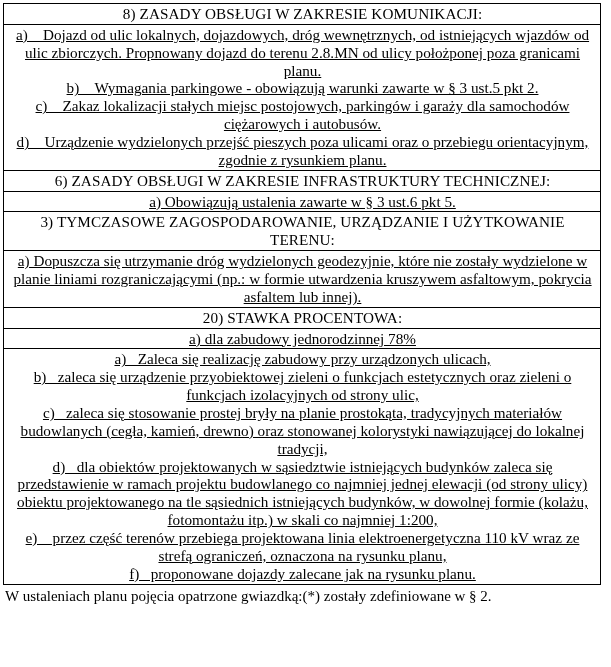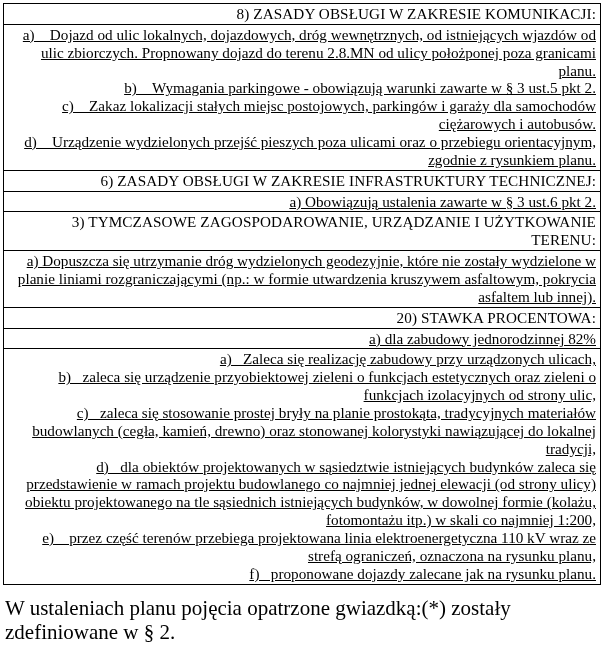--- a/index.html
+++ b/index.html
@@ -26,37 +26,37 @@
     width: 598px;
     border-collapse: collapse;
     table-layout: fixed;
   }
   table.doc-table td {
     border: 1px solid #000000;
     padding: 1px 4px 1px 5px;
     vertical-align: top;
     font-size: 15.2px;
     line-height: 1.175;
-    text-align: right;
+    text-align: center;
   }
   td.heading-cell {
     font-size: 15.4px;
     letter-spacing: 0.1px;
   }
   td.body-cell p {
     margin: 0;
     padding: 0;
     text-decoration: underline;
   }
   td.body-cell p.hang {
     text-indent: 0;
   }
   .footnote {
-    margin: 11px 0 0 2px;
-    font-size: 21px;
+    margin: 3px 0 0 2px;
+    font-size: 15px;
     line-height: 1.175;
   }
 </style>
 </head>
 <body>
 
 <div class="page">
 
   <table class="doc-table">
     <tbody>
@@ -73,41 +73,41 @@
           <p class="hang">d) Urządzenie wydzielonych przejść pieszych poza ulicami oraz o przebiegu orientacyjnym, zgodnie z rysunkiem planu.</p>
         </td>
       </tr>
 
       <tr>
         <td class="heading-cell">6) ZASADY OBSŁUGI W ZAKRESIE INFRASTRUKTURY TECHNICZNEJ:</td>
       </tr>
 
       <tr>
         <td class="body-cell">
-          <p class="hang">a) Obowiązują ustalenia zawarte w § 3 ust.6 pkt 2.</p>
+          <p class="hang">a) Obowiązują ustalenia zawarte w § 3 ust.6 pkt 5.</p>
         </td>
       </tr>
 
       <tr>
         <td class="heading-cell">3) TYMCZASOWE ZAGOSPODAROWANIE, URZĄDZANIE I UŻYTKOWANIE TERENU:</td>
       </tr>
 
       <tr>
         <td class="body-cell">
           <p class="hang">a) Dopuszcza się utrzymanie dróg wydzielonych geodezyjnie, które nie zostały wydzielone w planie liniami rozgraniczającymi (np.: w formie utwardzenia kruszywem asfaltowym, pokrycia asfaltem lub innej).</p>
         </td>
       </tr>
 
       <tr>
         <td class="heading-cell">20) STAWKA PROCENTOWA:</td>
       </tr>
 
       <tr>
         <td class="body-cell">
-          <p class="hang">a) dla zabudowy jednorodzinnej 82%</p>
+          <p class="hang">a) dla zabudowy jednorodzinnej 78%</p>
         </td>
       </tr>
 
 
       <tr>
         <td class="body-cell">
           <p class="hang">a)  Zaleca się realizację zabudowy przy urządzonych ulicach,</p>
           <p class="hang">b)  zaleca się urządzenie przyobiektowej zieleni o funkcjach estetycznych oraz zieleni o funkcjach izolacyjnych od strony ulic,</p>
           <p class="hang">c)  zaleca się stosowanie prostej bryły na planie prostokąta, tradycyjnych materiałów budowlanych (cegła, kamień, drewno) oraz stonowanej kolorystyki nawiązującej do lokalnej tradycji,</p>
           <p class="hang">d)  dla obiektów projektowanych w sąsiedztwie istniejących budynków zaleca się przedstawienie w ramach projektu budowlanego co najmniej jednej elewacji (od strony ulicy) obiektu projektowanego na tle sąsiednich istniejących budynków, w dowolnej formie (kolażu, fotomontażu itp.) w skali co najmniej 1:200,</p>

